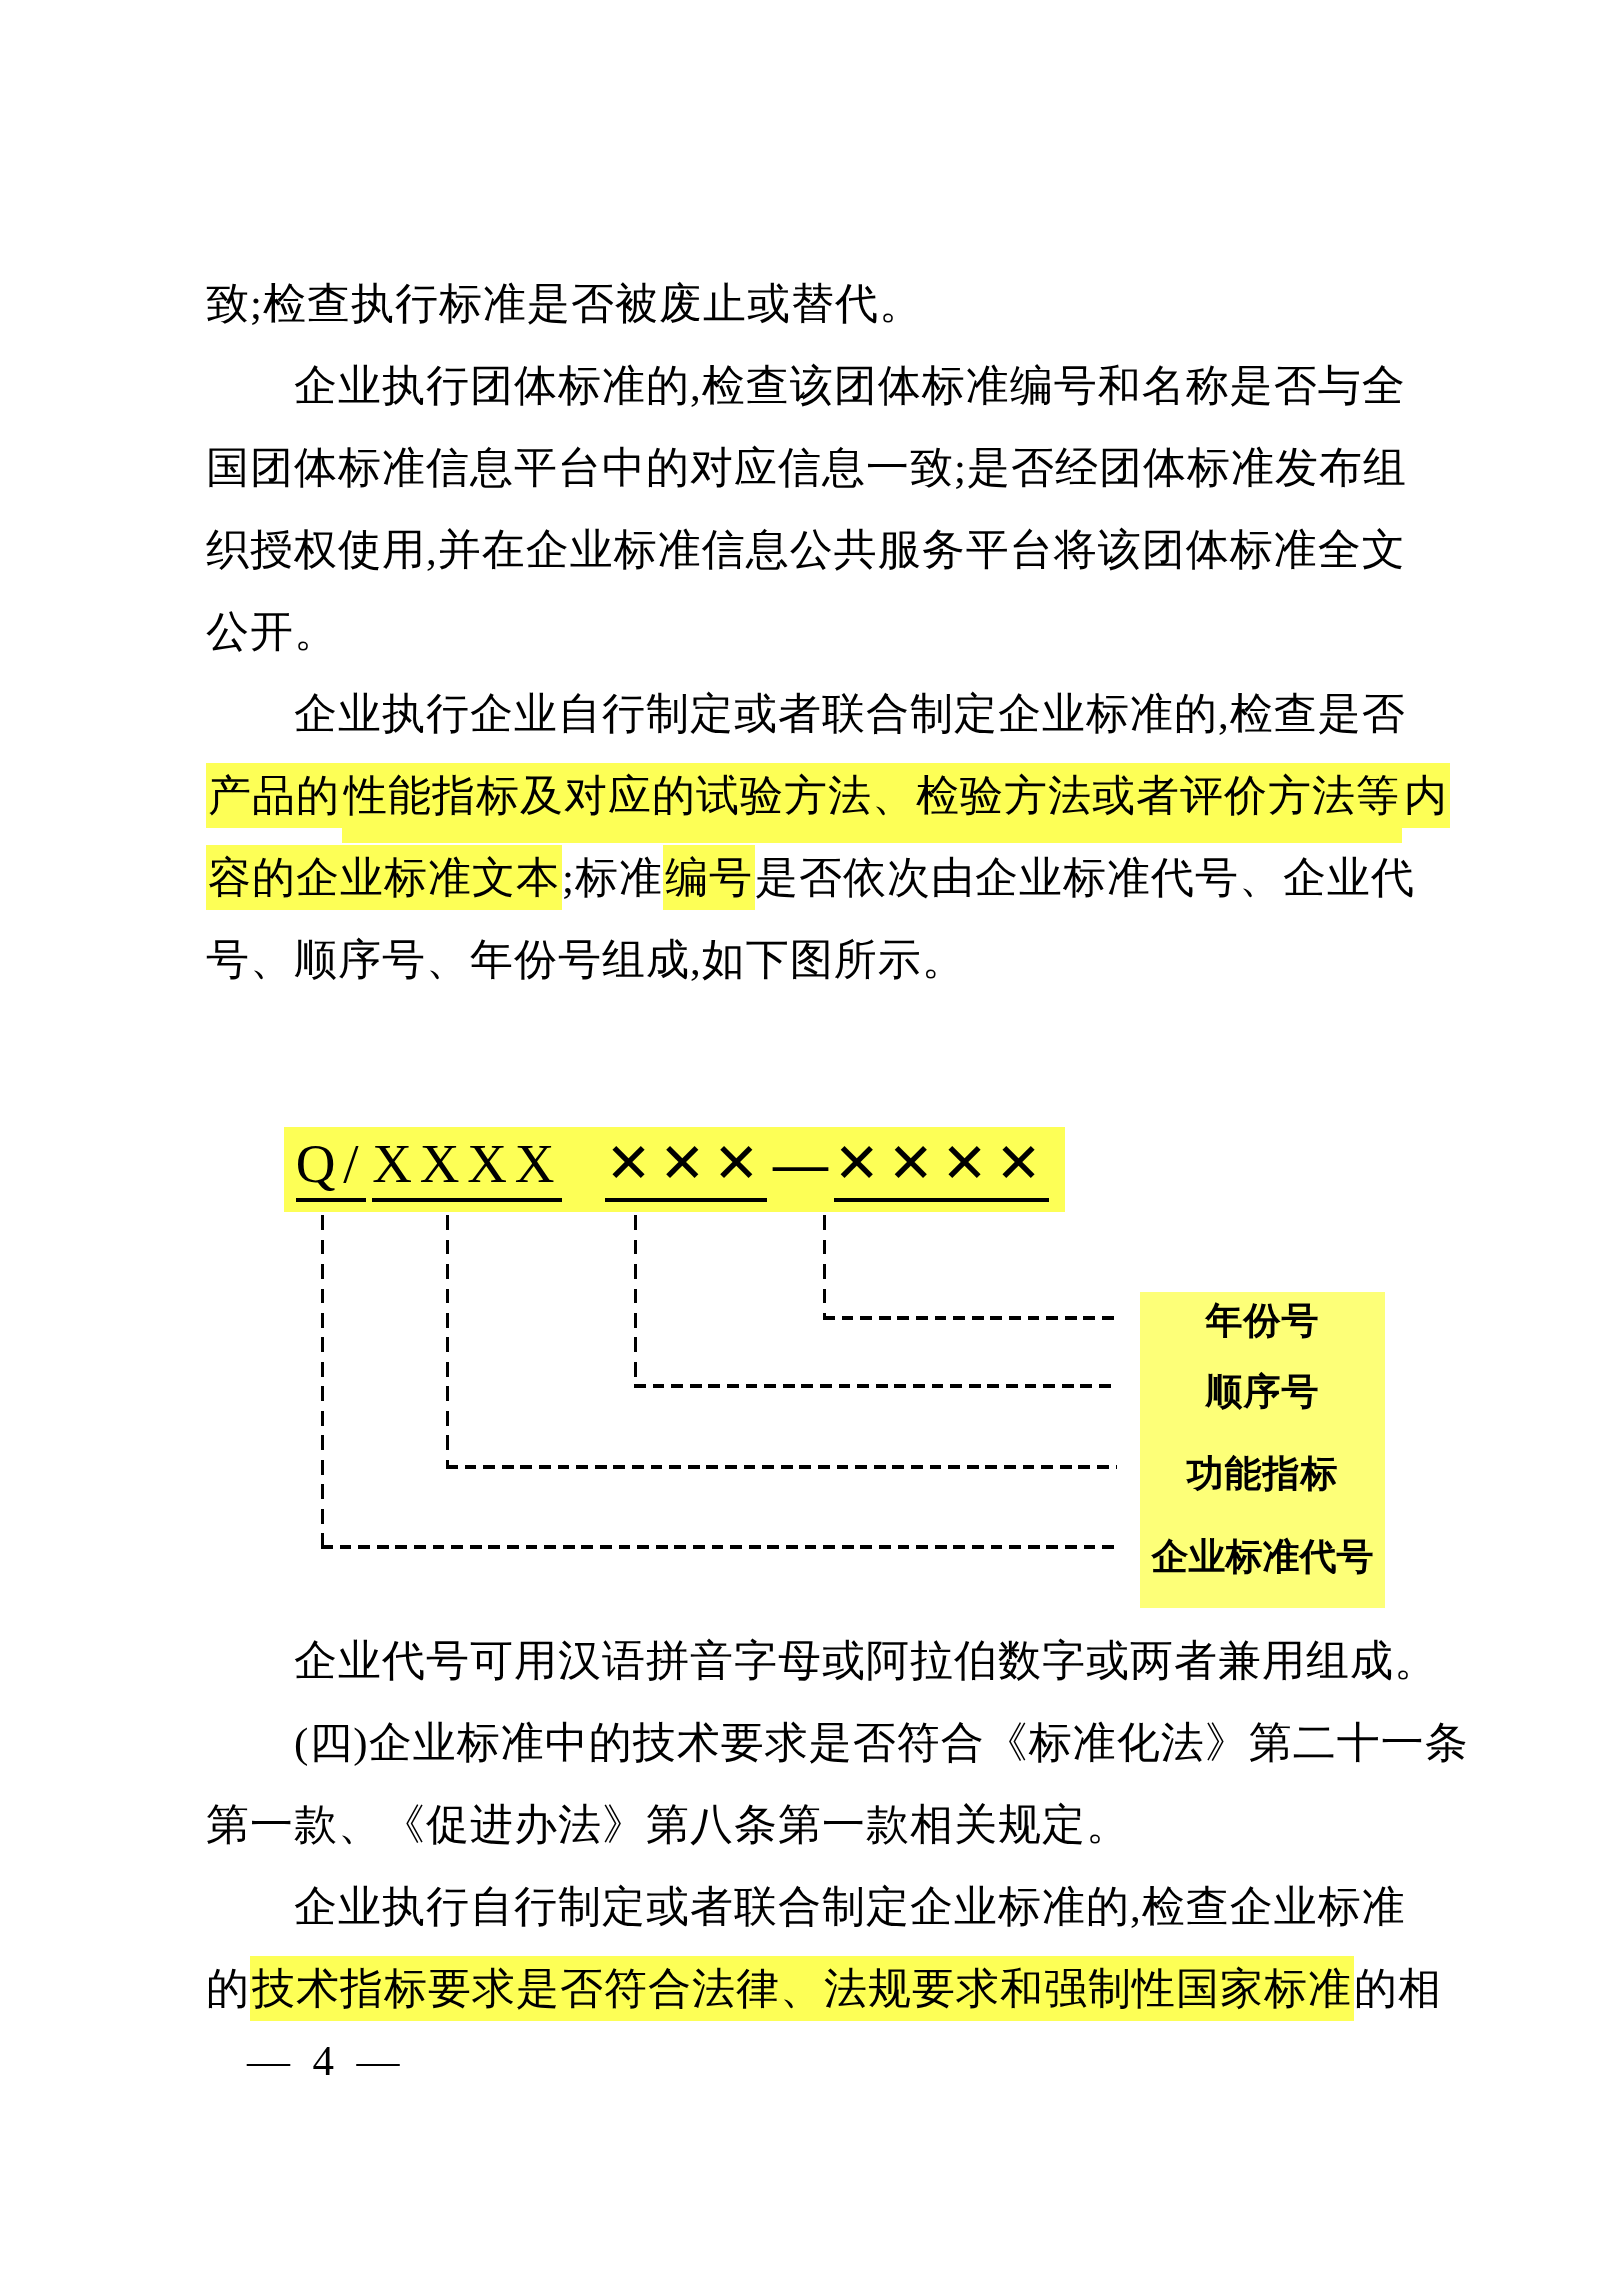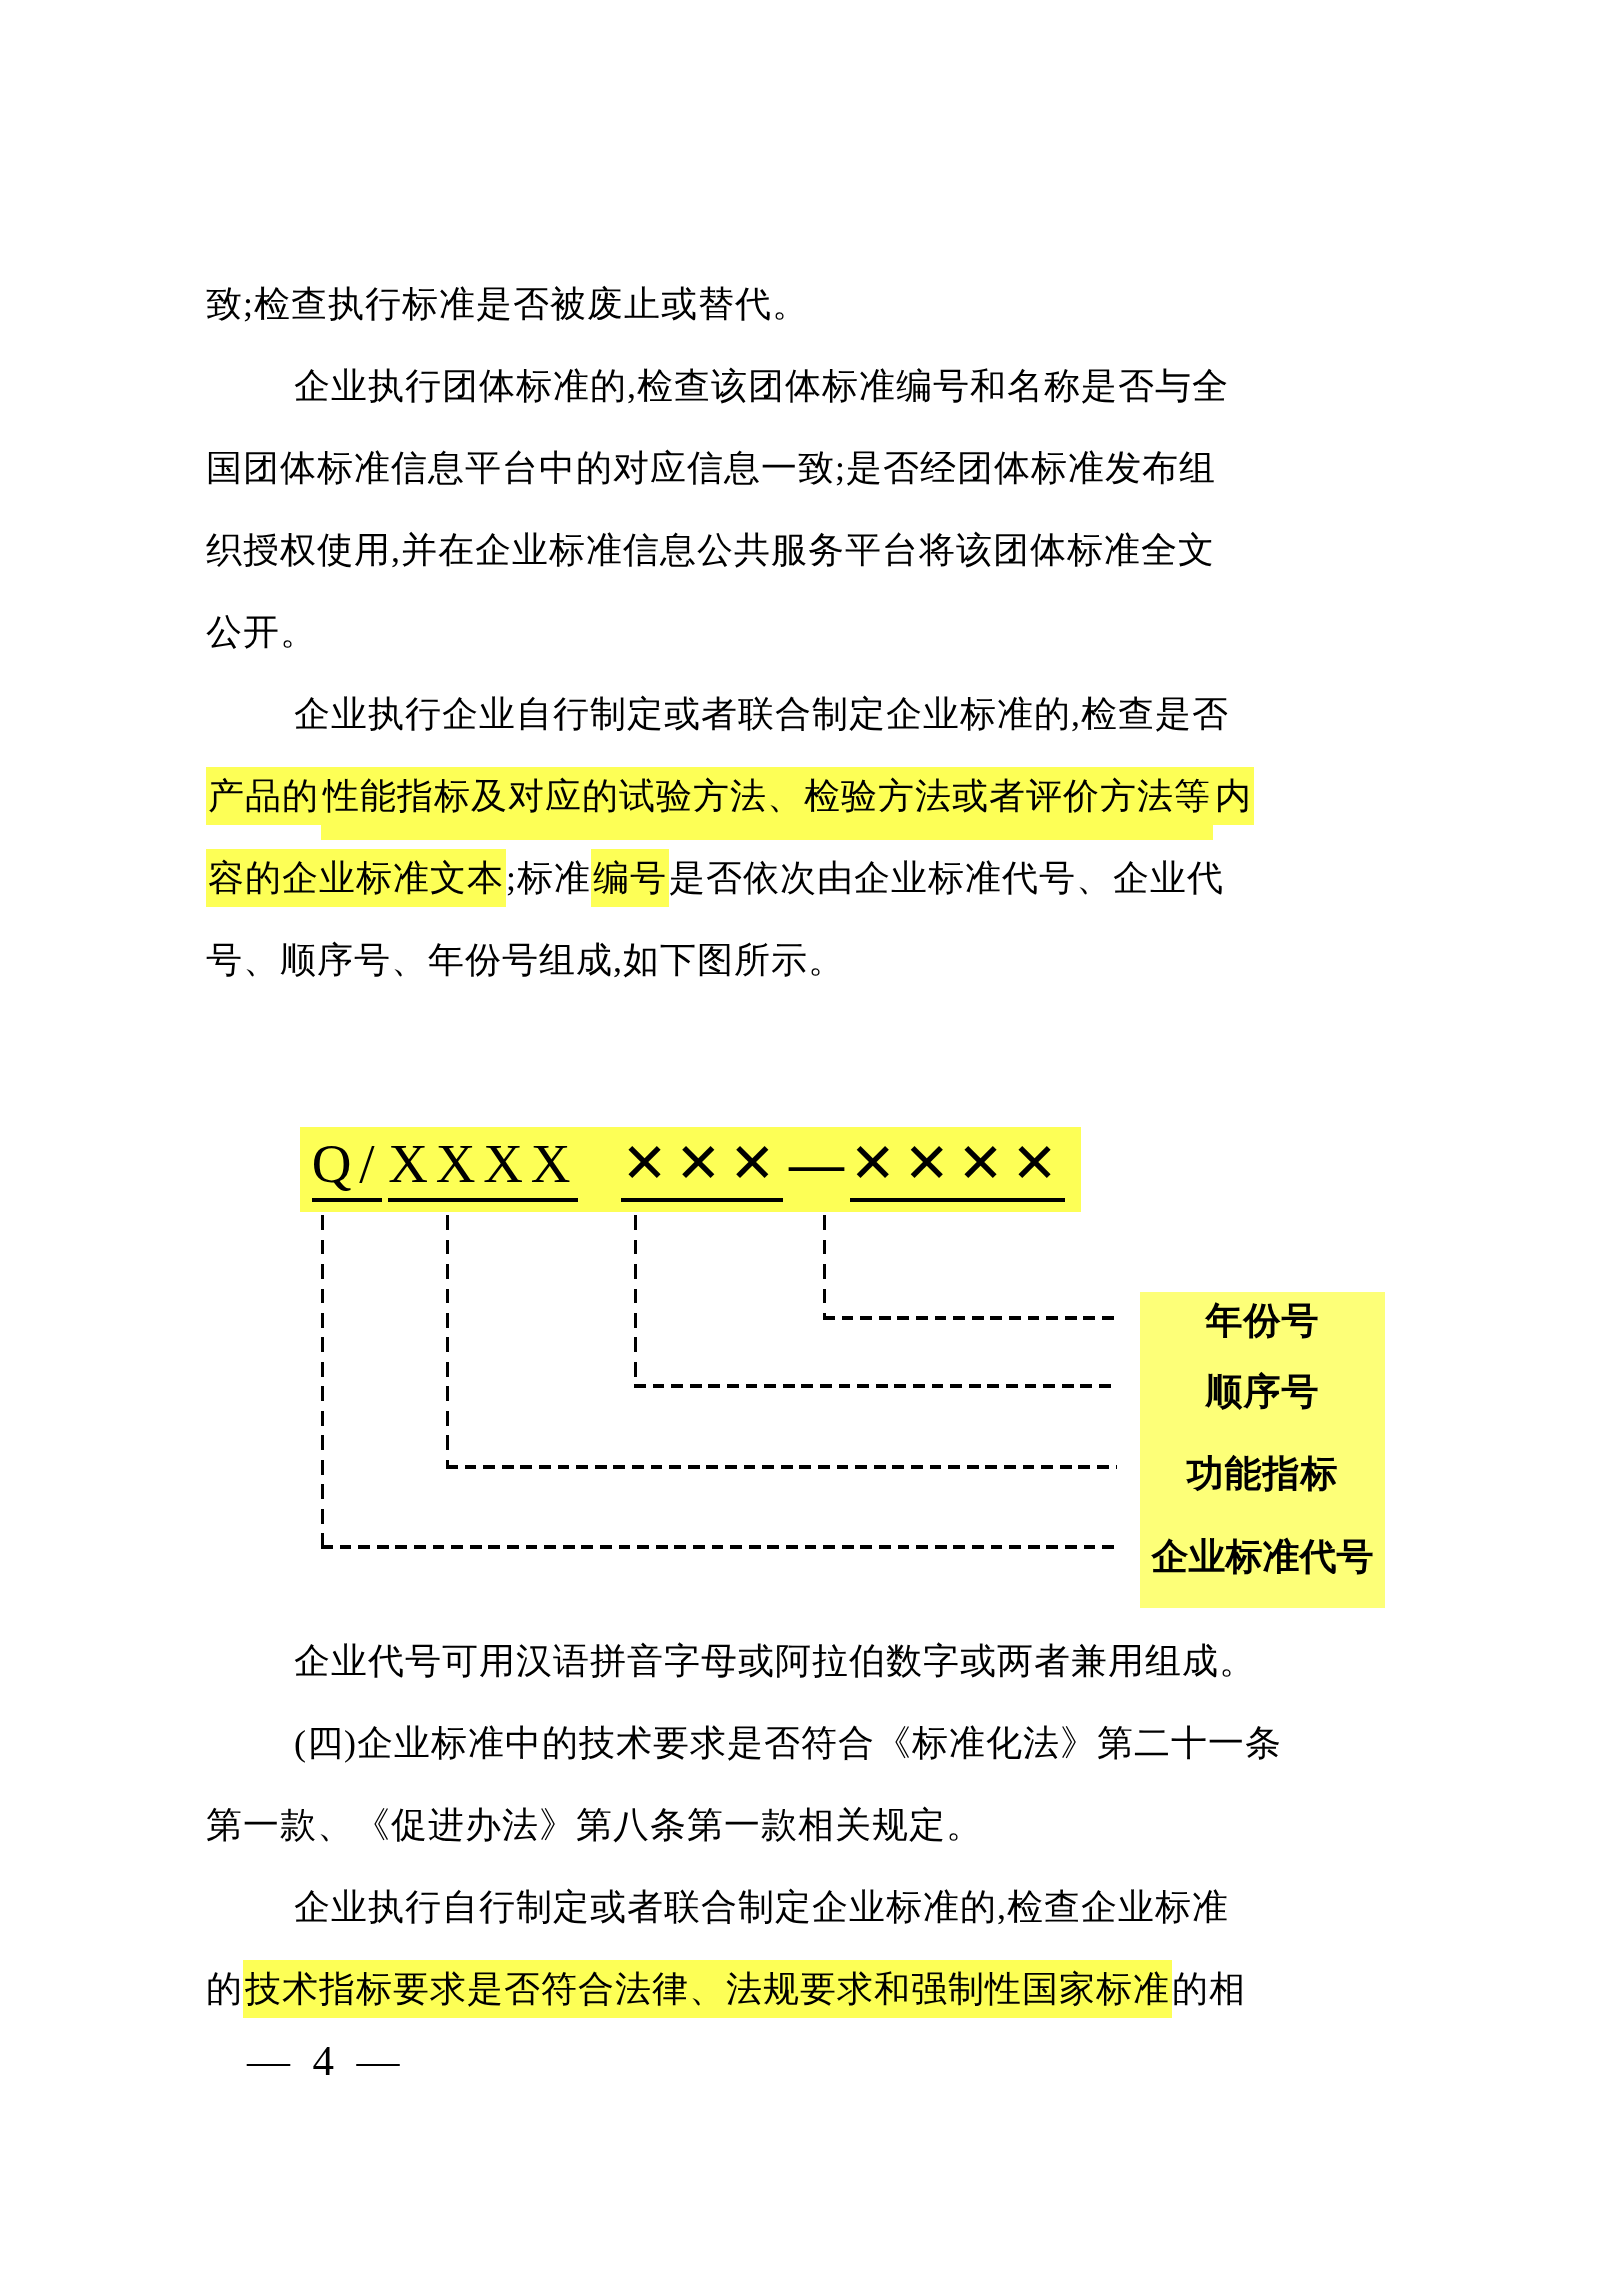--- a/index.html
+++ b/index.html
@@ -8,32 +8,32 @@
     width:1621px;height:2293px;
     background:#ffffff;
     font-family:"Liberation Serif","DejaVu Serif",serif;
     color:#000;
     overflow:hidden;
   }
   
   .text-block{position:absolute;left:206px;width:1235px;}
   .line{
     height:82px;line-height:82px;
-    font-size:36px;letter-spacing:1px;
+    font-size:43px;letter-spacing:1px;
     white-space:nowrap;
   }
   .line .seg{padding:0;}
   .seg.hl{background:var(--hl);padding:8.8px 2px;}
   .seg.tall{background:var(--hl);padding:8.8px 2px 23.5px 2px;}
   .line.indent{padding-left:88px;}
   #block1{top:263px;}
   #block2{top:1620px;}
   
   #formula{
-    position:absolute;left:300px;top:1127px;
+    position:absolute;left:284px;top:1127px;
     background:var(--hl);
     padding:5.9px 15.7px 9.8px 11.8px;
     font-size:55px;line-height:61px;
     white-space:nowrap;
   }
   .fgroup{display:inline-block;padding-bottom:3.9px;letter-spacing:7.8px;}
   .fgroup.u{border-bottom:4.9px solid #000;}
   .fgroup + .fgroup{margin-left:5.9px;}
   .fgroup.gap{margin-left:43px;}
   .fgroup.dash{font-weight:bold;letter-spacing:0;}

